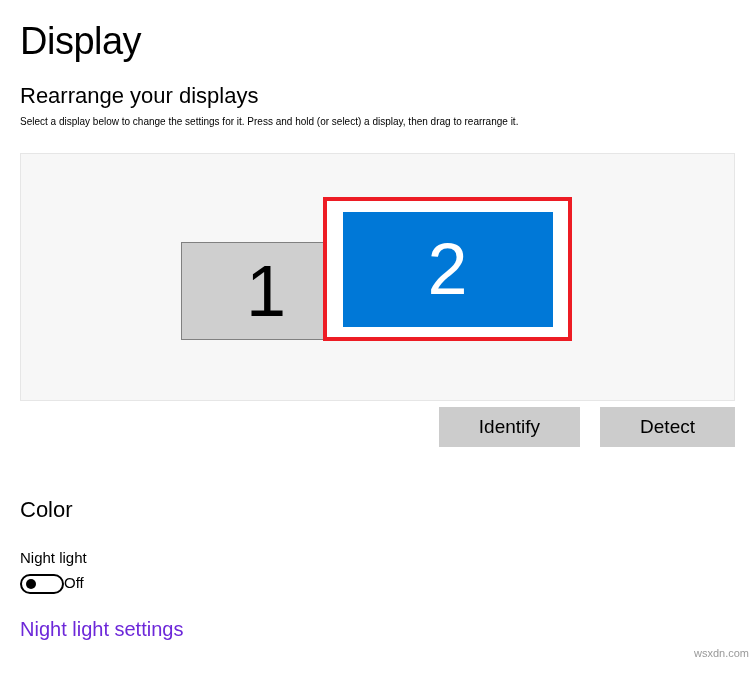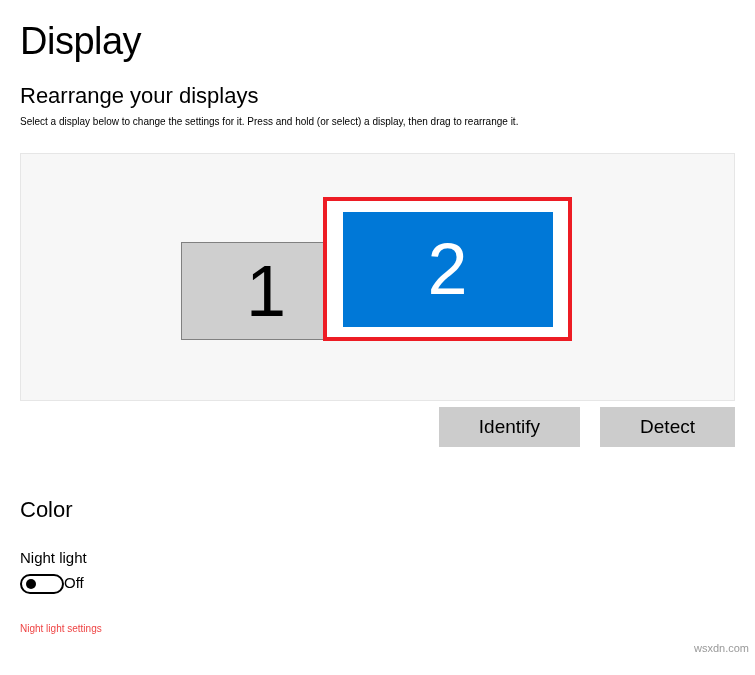--- a/index.html
+++ b/index.html
@@ -129,22 +129,22 @@
       background: #000;
       border-radius: 50%;
       position: absolute;
       left: 4px;
       top: 3px;
     }
     .toggle-state {
       font-size: 15px;
     }
     .link {
-      color: #ef4444;
-      font-size: 10px;
+      color: #6d28d9;
+      font-size: 20px;
       cursor: pointer;
       display: inline-block;
     }
     .watermark {
       position: absolute;
       right: 6px;
       bottom: 2px;
       font-size: 11px;
       color: #999;
     }

